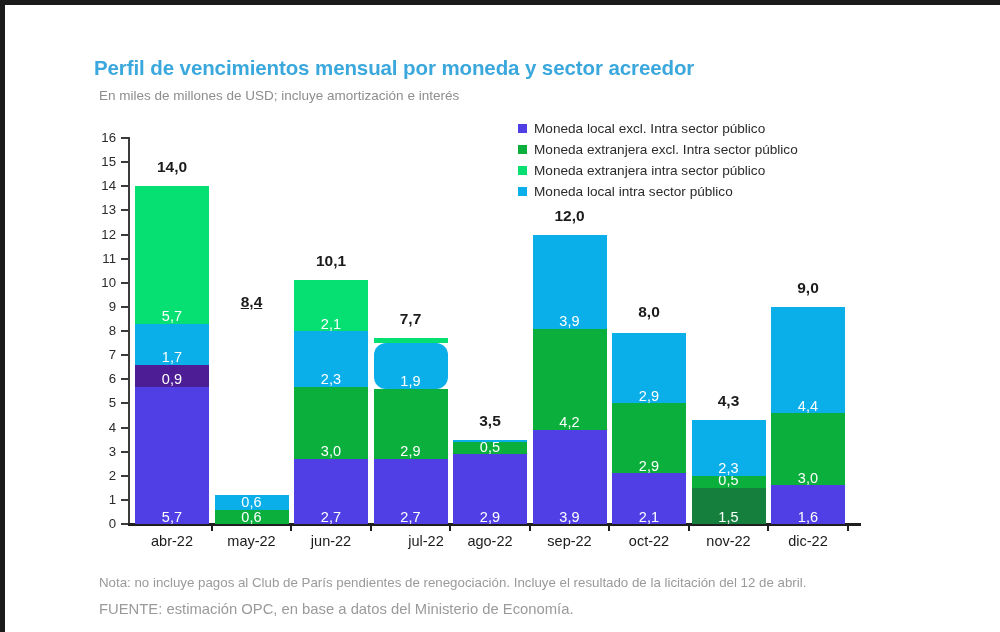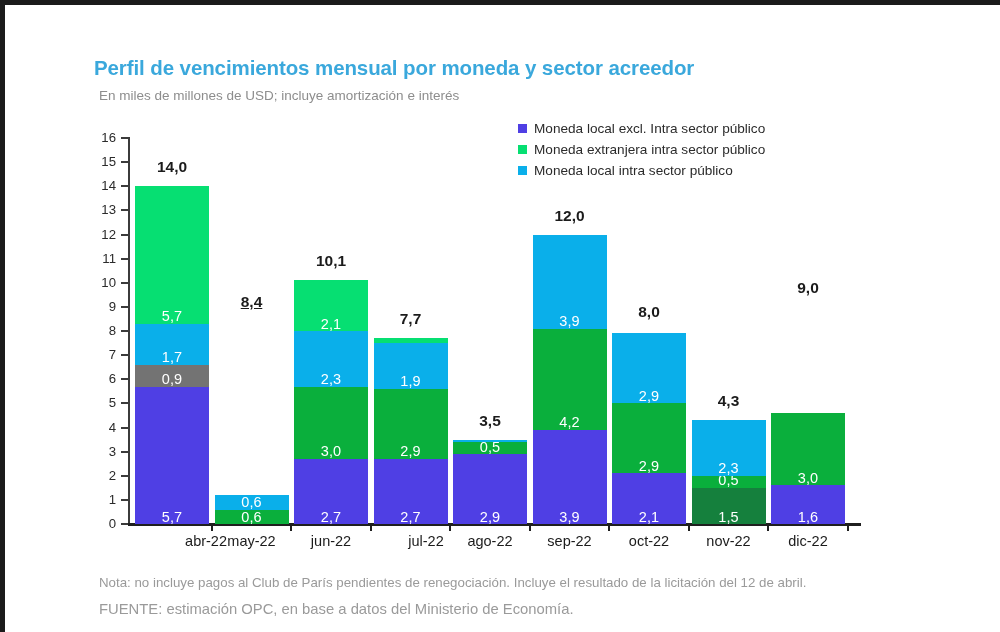--- a/index.html
+++ b/index.html
@@ -177,20 +177,24 @@
 
 <div id="chart-title">Perfil de vencimientos mensual por moneda y sector acreedor</div>
 <div id="chart-subtitle">En miles de millones de USD; incluye amortización e interés</div>
 
 <div id="legend">
     <div class="legend-row">
       <span class="legend-swatch" style="background: rgb(79, 63, 228);"></span>
       <span class="legend-label">Moneda local excl. Intra sector público</span>
     </div>
     <div class="legend-row">
+      <span class="legend-swatch" style="background: rgb(10, 175, 60);"></span>
+      <span class="legend-label">Moneda extranjera excl. Intra sector público</span>
+    </div>
+    <div class="legend-row">
       <span class="legend-swatch" style="background: rgb(6, 223, 114);"></span>
       <span class="legend-label">Moneda extranjera intra sector público</span>
     </div>
     <div class="legend-row">
       <span class="legend-swatch" style="background: rgb(10, 175, 234);"></span>
       <span class="legend-label">Moneda local intra sector público</span>
     </div>
   </div>
 
 <div id="plot">
@@ -261,33 +265,33 @@
       <div class="y-tick-label">15</div>
     </div>
     <div class="y-tick" style="top: 137px;"></div>
     <div class="y-tick-wrap" style="top: 138px;">
       <div class="y-tick-label">16</div>
     </div>
     <div class="bar" style="left: 135px;">
       <div class="seg" style="height: 137.512px; background: rgb(79, 63, 228);">
         <span class="seg-label">5,7</span>
       </div>
-      <div class="seg" style="height: 21.7125px; background: #737373;">
+      <div class="seg" style="height: 21.7125px; background: #4c1d95;">
         <span class="seg-label">0,9</span>
       </div>
       <div class="seg" style="height: 41.0125px; background: rgb(10, 175, 234);">
         <span class="seg-label">1,7</span>
       </div>
       <div class="seg" style="height: 137.512px; background: rgb(6, 223, 114);">
         <span class="seg-label">5,7</span>
       </div>
     </div>
     <div class="bar-total" style="left: 135px; top: 158.25px;">14,0</div>
     <div class="x-tick" style="left: 210.75px;"></div>
-    <div class="x-label" style="left: 137px; text-align: right;">abr-22</div>
+    <div class="x-label" style="left: 127px;">abr-22</div>
     <div class="bar" style="left: 214.5px;">
       <div class="seg" style="height: 14.475px; background: rgb(10, 175, 60);">
         <span class="seg-label">0,6</span>
       </div>
       <div class="seg" style="height: 14.475px; background: rgb(10, 175, 234);">
         <span class="seg-label">0,6</span>
       </div>
     </div>
     <div class="bar-total" style="left: 214.5px; top: 293.35px; text-decoration: underline;">8,4</div>
     <div class="x-tick" style="left: 290.25px;"></div>
@@ -309,21 +313,21 @@
     <div class="bar-total" style="left: 294px; top: 252.337px;">10,1</div>
     <div class="x-tick" style="left: 369.75px;"></div>
     <div class="x-label" style="left: 286px;">jun-22</div>
     <div class="bar" style="left: 373.5px;">
       <div class="seg" style="height: 65.1375px; background: rgb(79, 63, 228);">
         <span class="seg-label">2,7</span>
       </div>
       <div class="seg" style="height: 69.9625px; background: rgb(10, 175, 60);">
         <span class="seg-label">2,9</span>
       </div>
-      <div class="seg" style="height: 45.8375px; background: rgb(10, 175, 234);">
+      <div class="seg" style="height: 45.8375px; background: rgb(10, 175, 234); border-radius: 12px;">
         <span class="seg-label">1,9</span>
       </div>
       <div class="seg" style="height: 4.825px; background: rgb(6, 223, 114);"></div>
     </div>
     <div class="bar-total" style="left: 373.5px; top: 310.237px;">7,7</div>
     <div class="x-tick" style="left: 449.25px;"></div>
     <div class="x-label" style="left: 381px;">jul-22</div>
     <div class="bar" style="left: 453px;">
       <div class="seg" style="height: 69.9625px; background: rgb(79, 63, 228);">
         <span class="seg-label">2,9</span>
@@ -378,20 +382,23 @@
     <div class="bar-total" style="left: 691.5px; top: 392.262px;">4,3</div>
     <div class="x-tick" style="left: 767.25px;"></div>
     <div class="x-label" style="left: 683.5px;">nov-22</div>
     <div class="bar" style="left: 771px;">
       <div class="seg" style="height: 38.6px; background: rgb(79, 63, 228);">
         <span class="seg-label">1,6</span>
       </div>
       <div class="seg" style="height: 72.375px; background: rgb(10, 175, 60);">
         <span class="seg-label">3,0</span>
       </div>
+      <div class="seg" style="height: 106.15px; background: rgb(10, 175, 234);">
+        <span class="seg-label">4,4</span>
+      </div>
     </div>
     <div class="bar-total" style="left: 771px; top: 278.875px;">9,0</div>
     <div class="x-tick" style="left: 846.75px;"></div>
     <div class="x-label" style="left: 763px;">dic-22</div>
   </div>
 
 <div id="note-line">Nota: no incluye pagos al Club de París pendientes de renegociación. Incluye el resultado de la licitación del 12 de abril.</div>
 <div id="source-line">FUENTE: estimación OPC, en base a datos del Ministerio de Economía.</div>
 
 </body></html>

